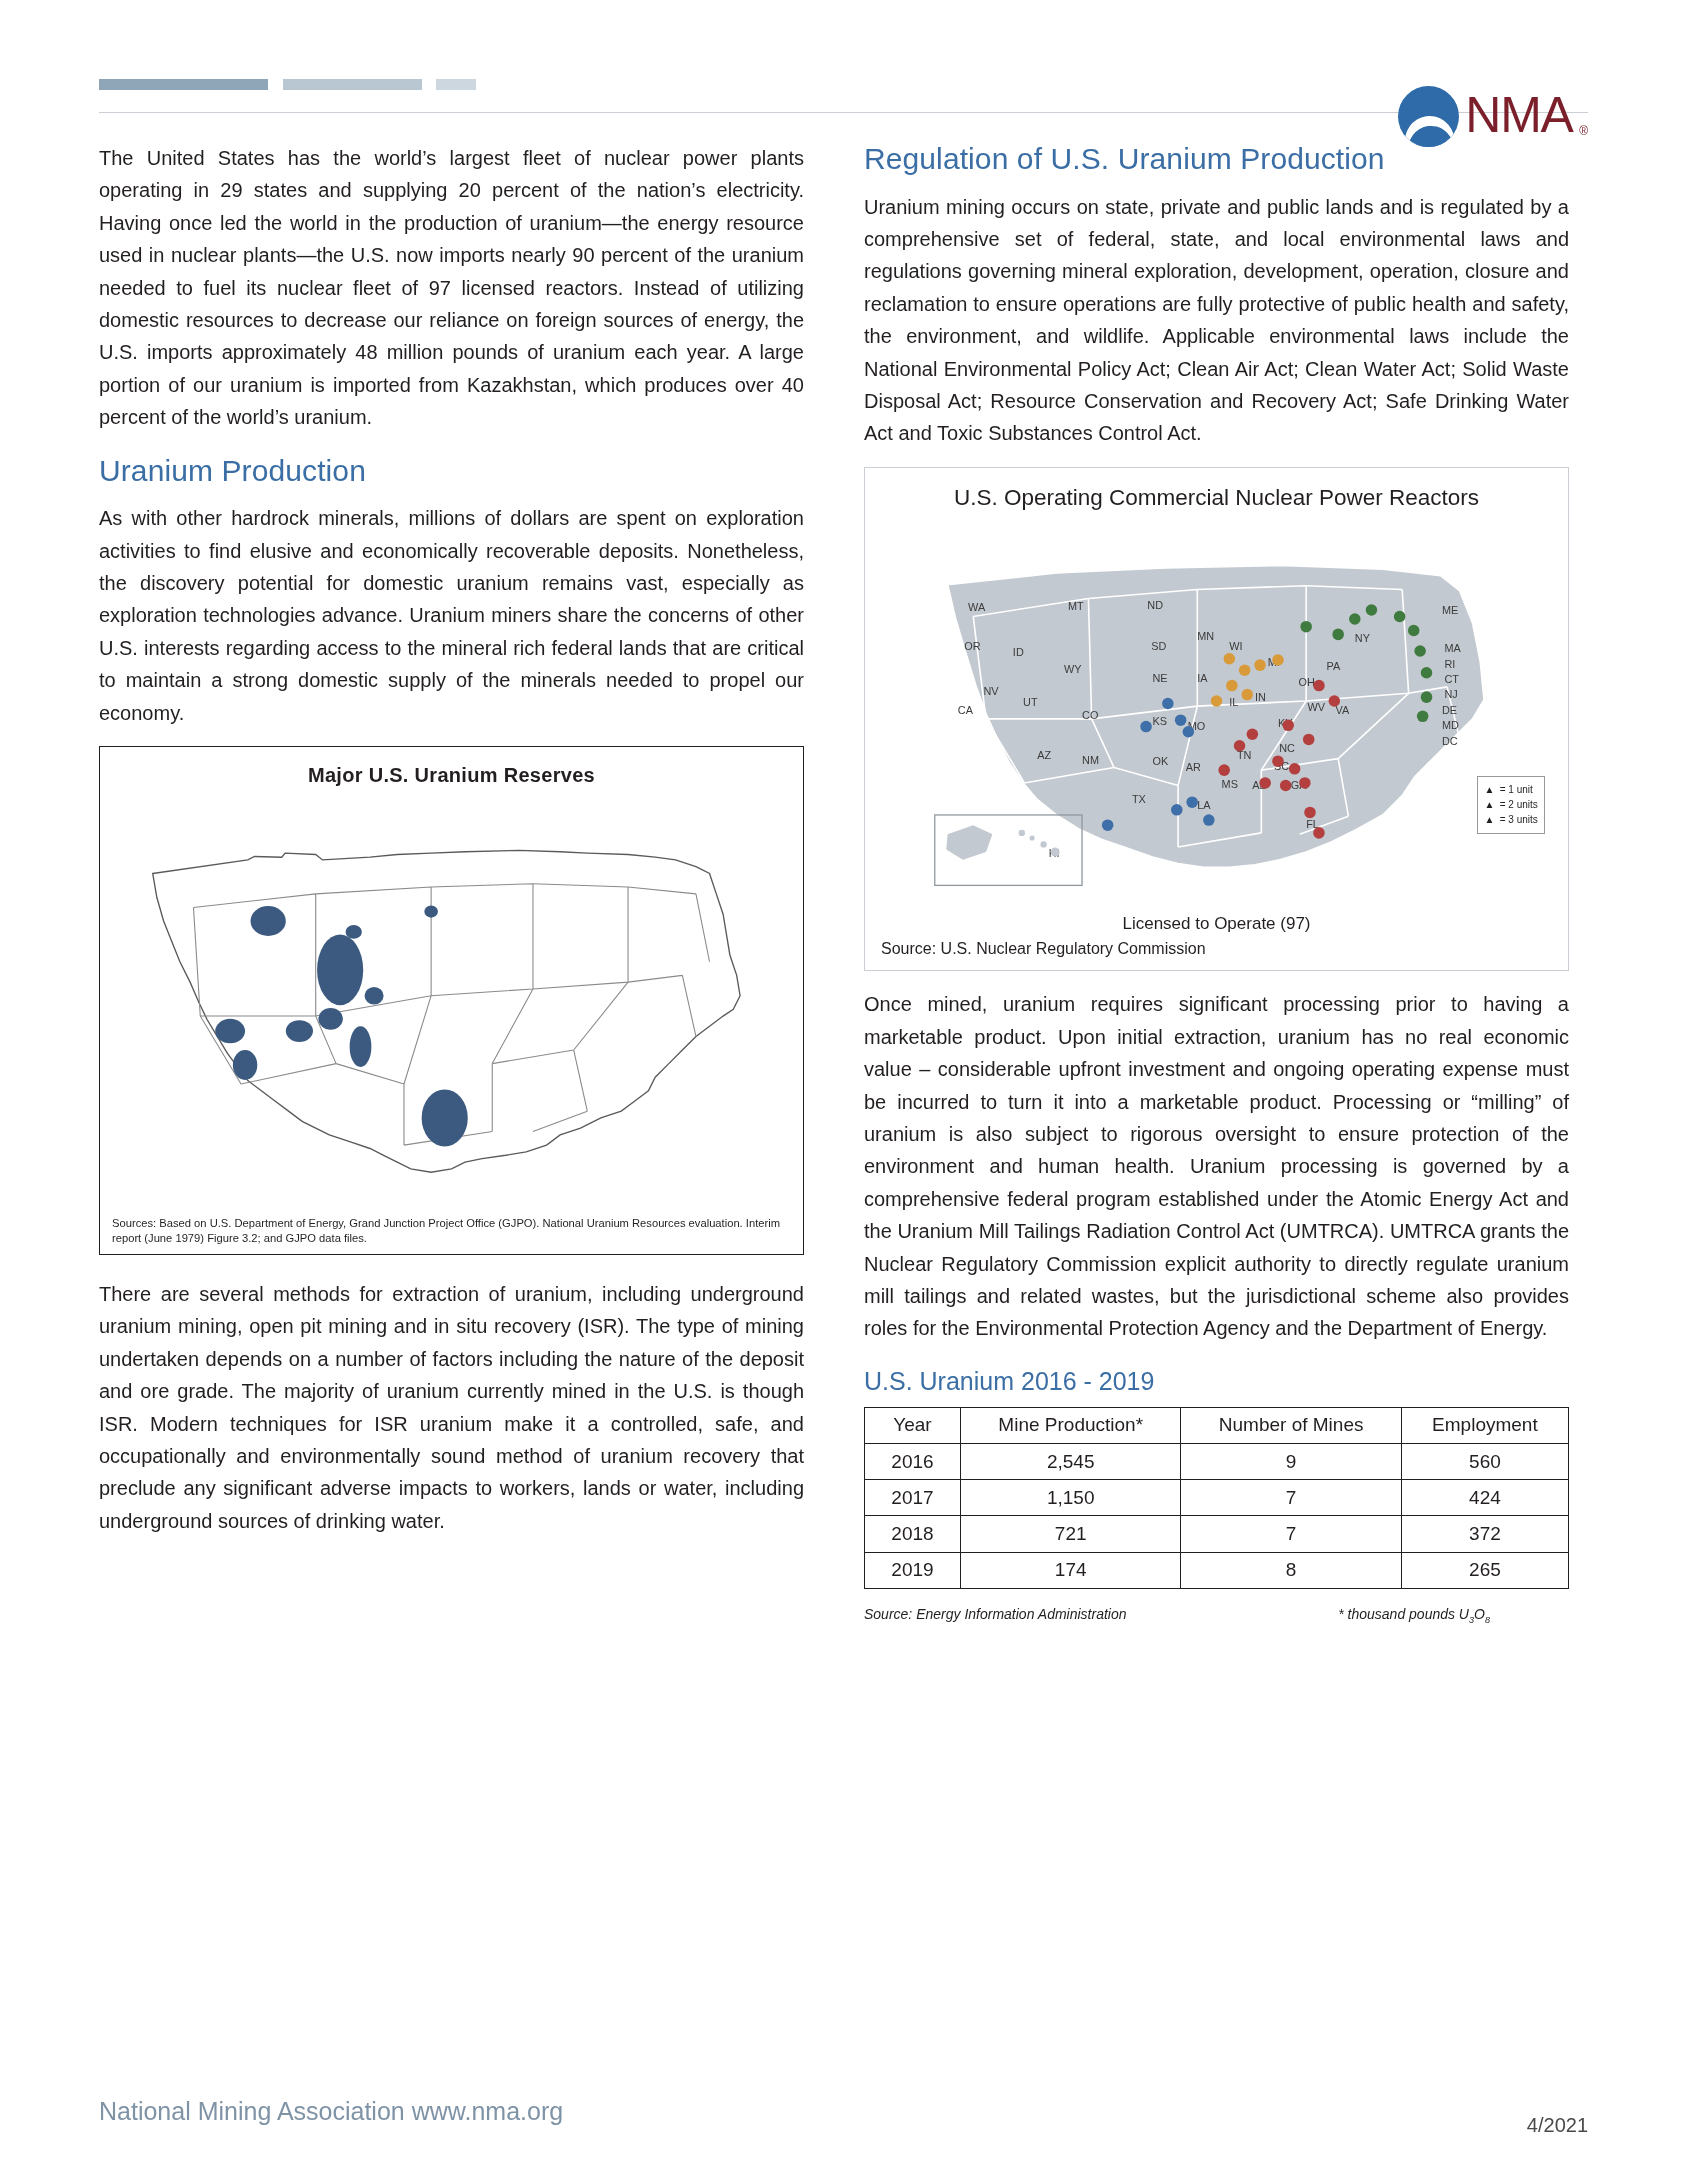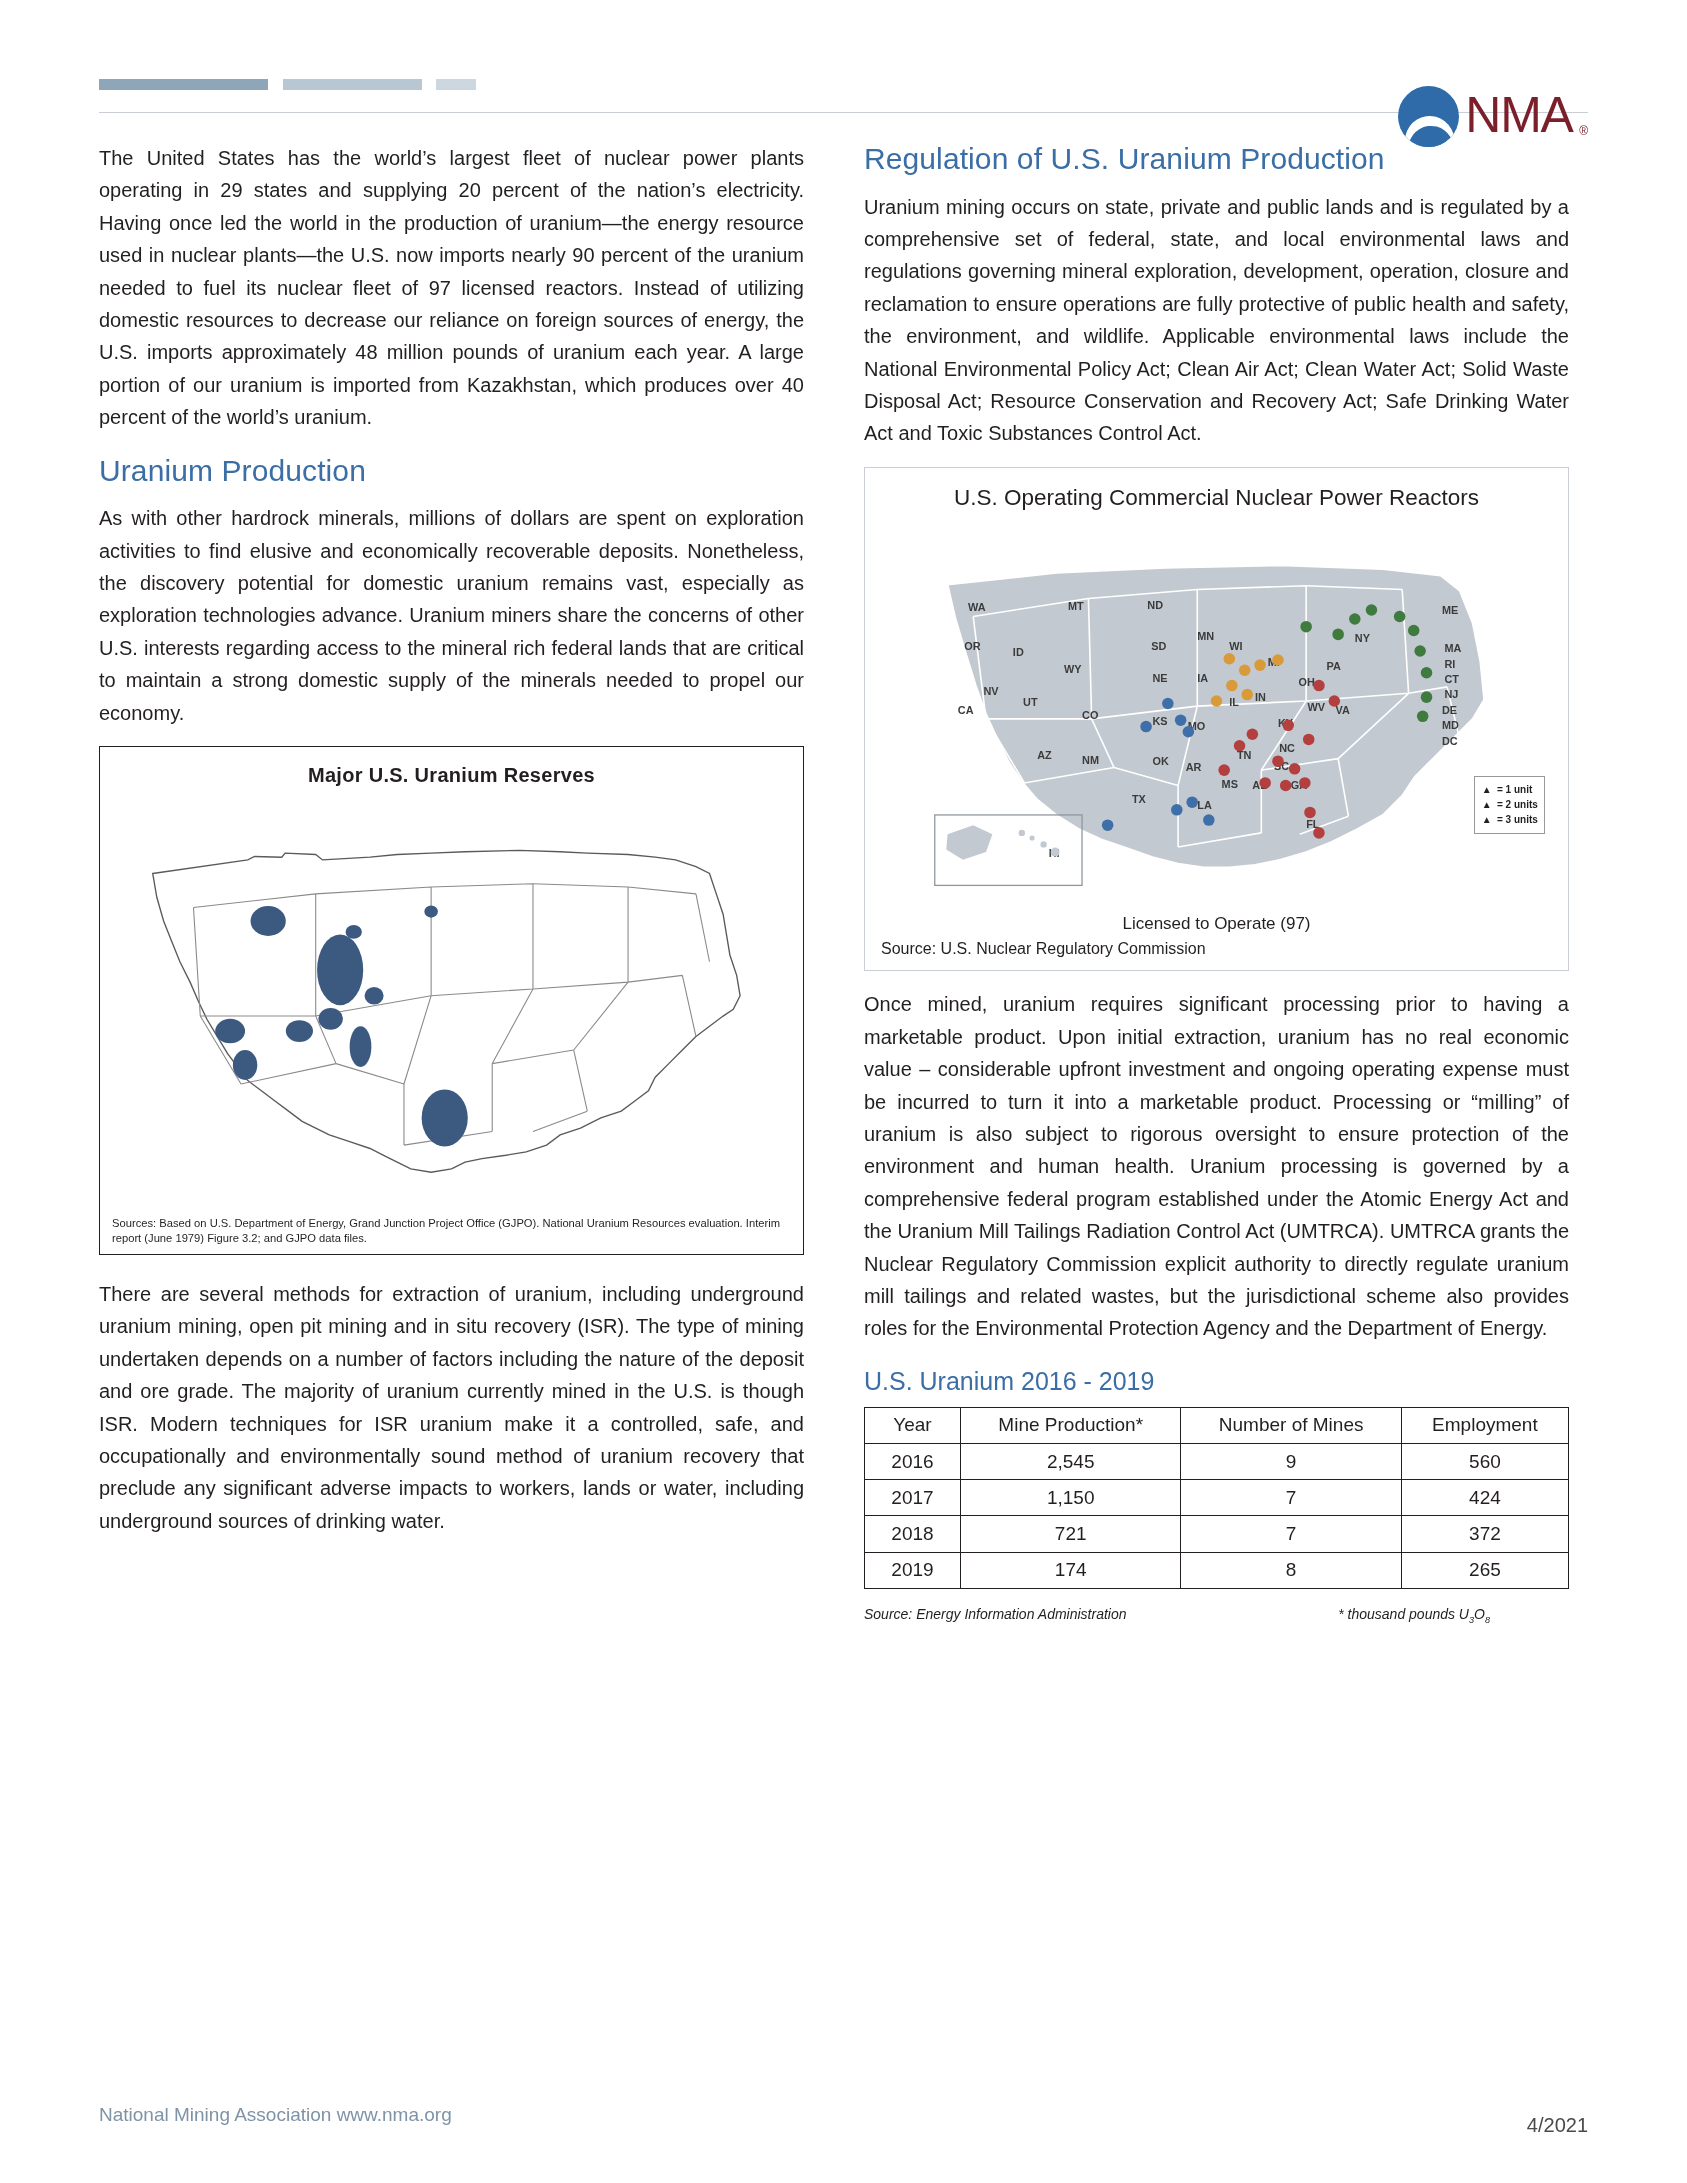--- a/index.html
+++ b/index.html
@@ -106,21 +106,21 @@
     box-sizing:border-box;
     background:#fff;
   }
   .fig-title {
     text-align:center;
     font-size:20px;
     font-weight:bold;
     margin:5.3px 0 4px 0;
     letter-spacing:0.3px;
   }
-  .map-wrap { position:relative;font-weight:bold; }
+  .map-wrap { position:relative; }
   .fig-source {
     font-size:11.2px;
     line-height:1.35;
     color:#231f20;
     margin-top:0;
   }
 
   
   .figure-box2 {
     border:1.3px solid #c9cfd4;
@@ -170,21 +170,21 @@
     display:flex; justify-content:space-between;
     font-size:14px; font-style:italic;
     margin-top:17px;
   }
   .table-foot .right { padding-right:79px; }
 
   
   .footer {
     position:absolute;
     left:99px; bottom:57px;
-    font-size:19px;
+    font-size:25px;
     color:#7f93a6;
     margin-top:28px;
   }
   .footer .url { color:#7f93a6; }
   .date {
     position:absolute; right:99px; bottom:46px;
     font-size:20px; color:#4a4a4a;
   }
   sub { font-size:0.65em; }
 </style>

